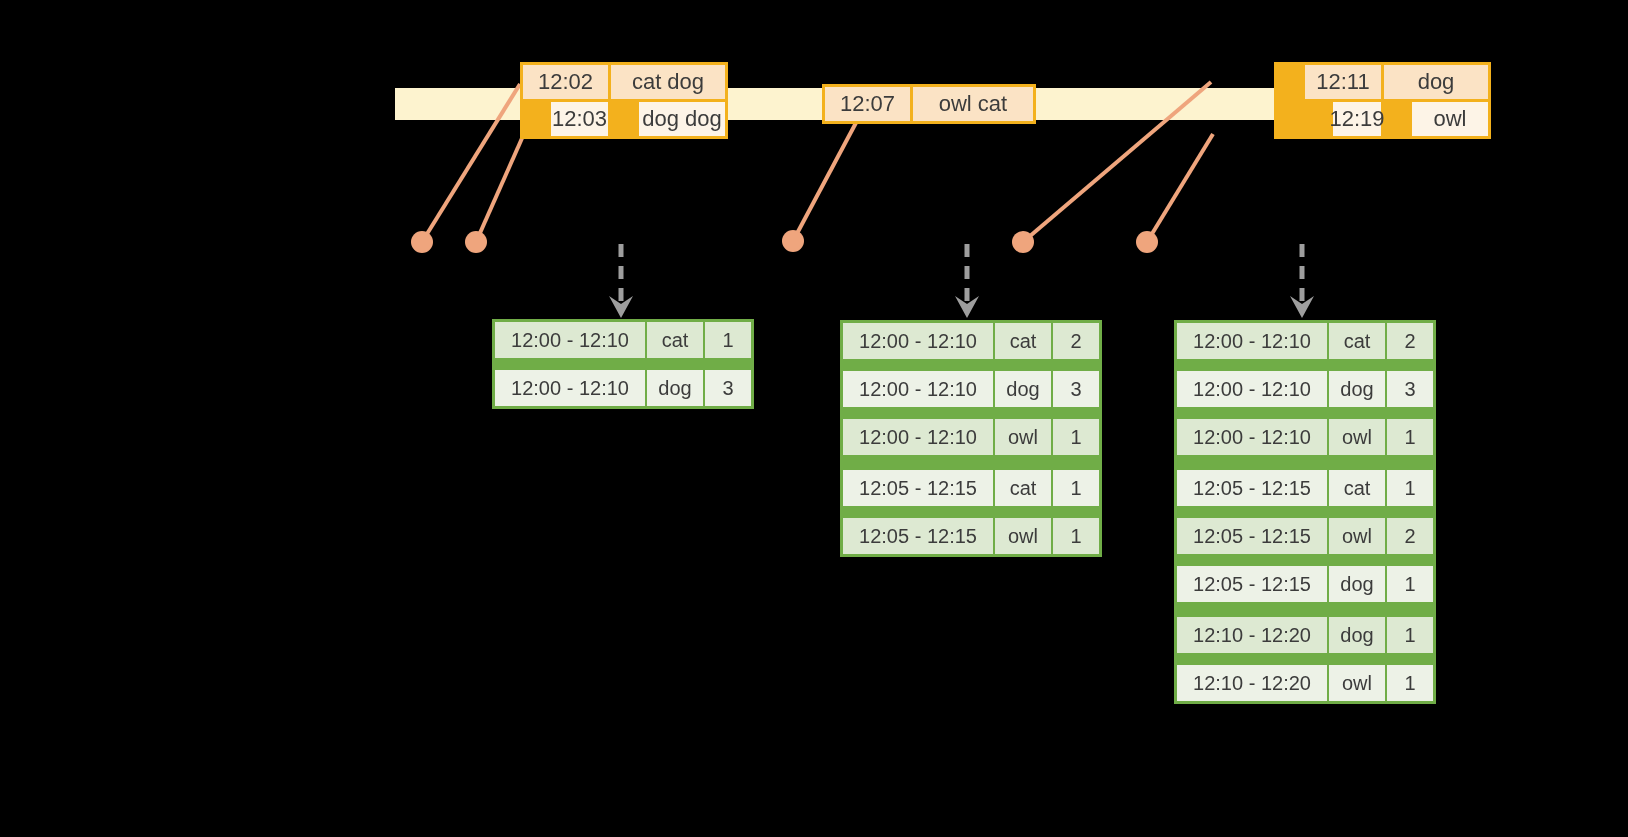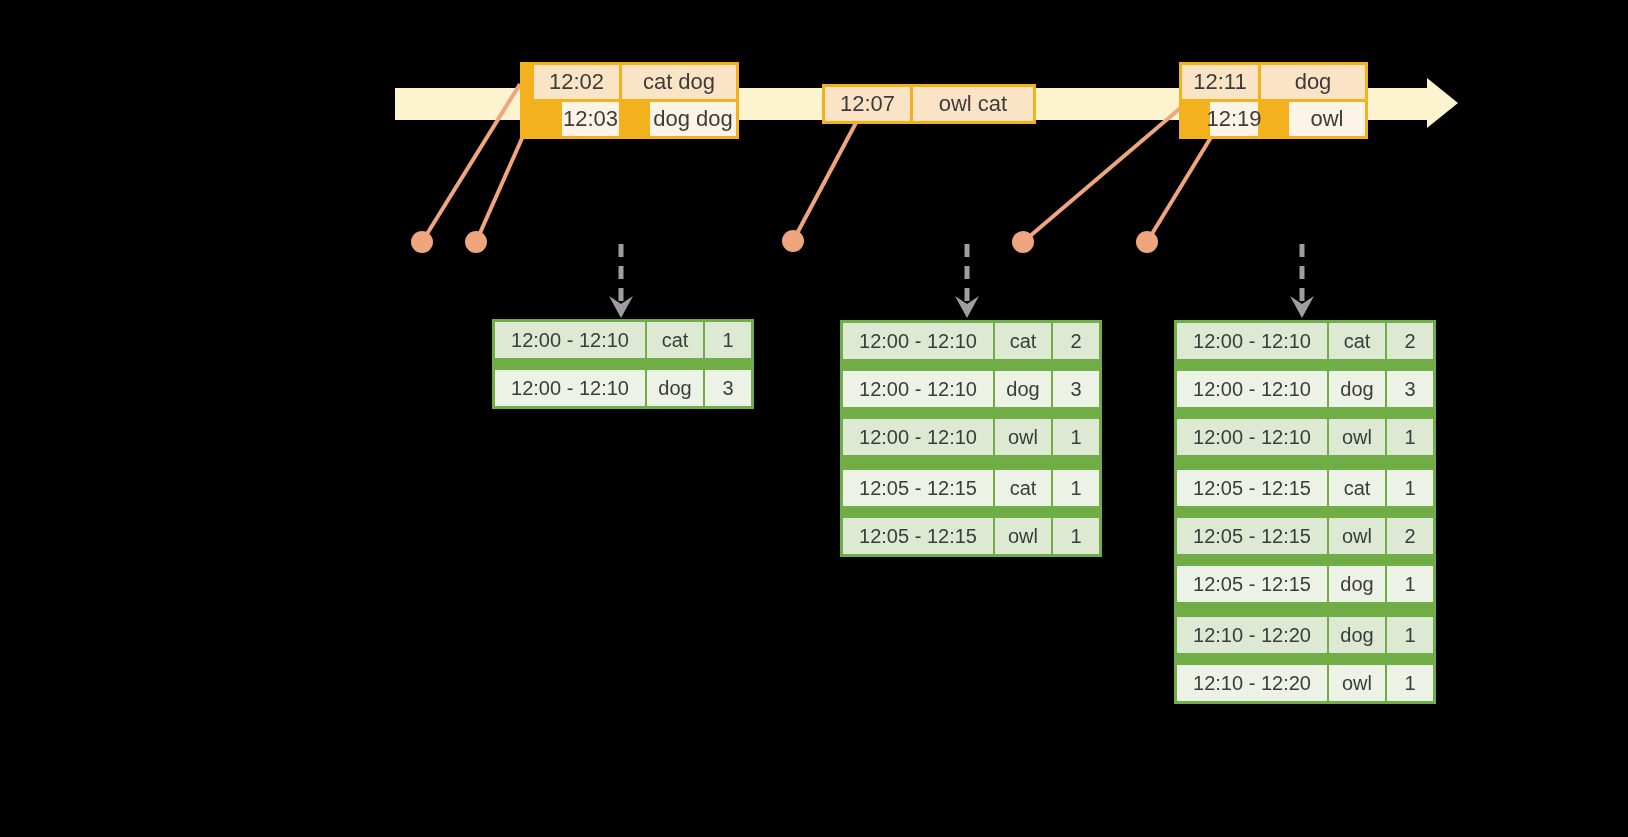--- a/index.html
+++ b/index.html
@@ -96,40 +96,40 @@
     <g>
       <line class="trig" x1="967" y1="244" x2="967" y2="303"></line>
       <polygon class="trig-head" points="955,296 967,304 979,296 967,318"></polygon>
     </g>
     <g>
       <line class="trig" x1="1302" y1="244" x2="1302" y2="303"></line>
       <polygon class="trig-head" points="1290,296 1302,304 1314,296 1302,318"></polygon>
     </g>
   </svg>
 
-  <div class="event-table" style="left: 520px; top: 62px; padding-left: 11px; --cols: 85px 114px;">
+  <div class="event-table" style="left: 520px; top: 62px; --cols: 85px 114px;">
   <div class="e-row dark">
     <div class="cell e-time">12:02</div>
     <div class="cell e-words">cat dog</div>
   </div>
 
   <div class="e-row light">
     <div class="cell e-time">12:03</div>
     <div class="cell e-words">dog dog</div>
   </div>
 </div>
 
   <div class="event-table" style="left: 822px; top: 84px; text-align: center; --cols: 85px 120px;">
   <div class="e-row dark">
     <div class="cell e-time">12:07</div>
     <div class="cell e-words">owl cat</div>
   </div>
 </div>
 
-  <div class="event-table" style="left: 1179px; top: 62px; --cols: 76px 104px;">
+  <div class="event-table" style="left: 1274px; top: 62px; padding-left: 28px; --cols: 76px 104px;">
   <div class="e-row dark">
     <div class="cell e-time">12:11</div>
     <div class="cell e-words">dog</div>
   </div>
 
   <div class="e-row light">
     <div class="cell e-time">12:19</div>
     <div class="cell e-words">owl</div>
   </div>
 </div>

